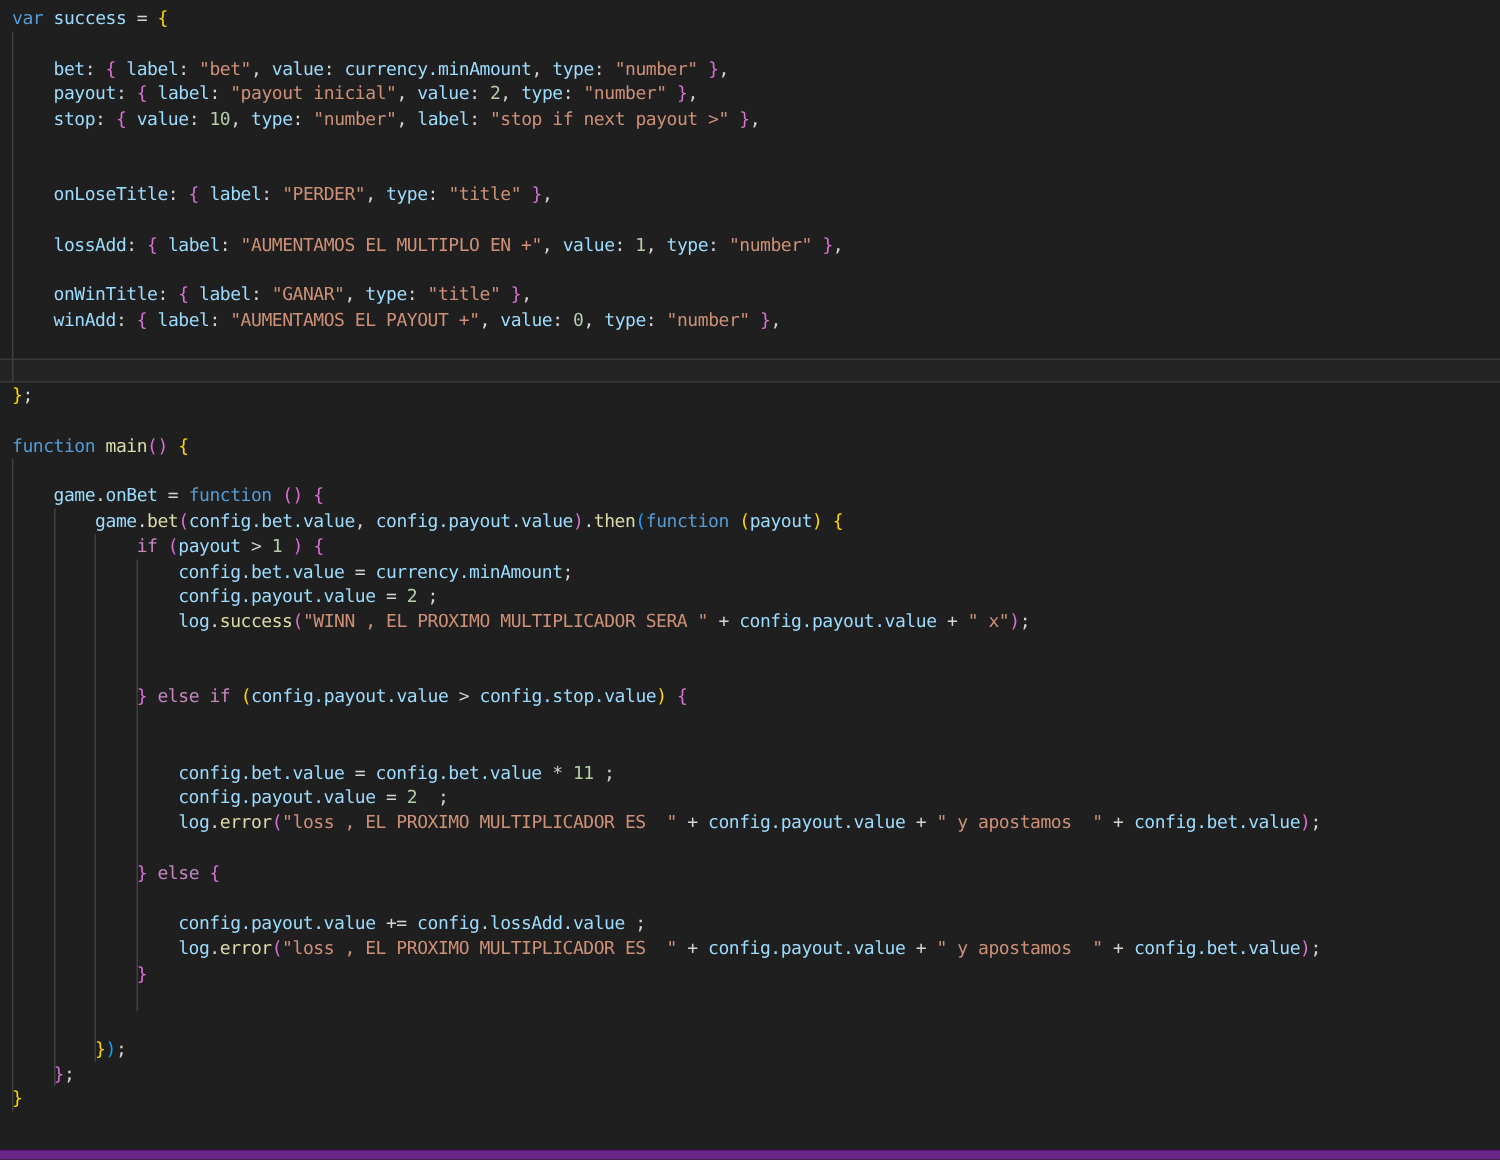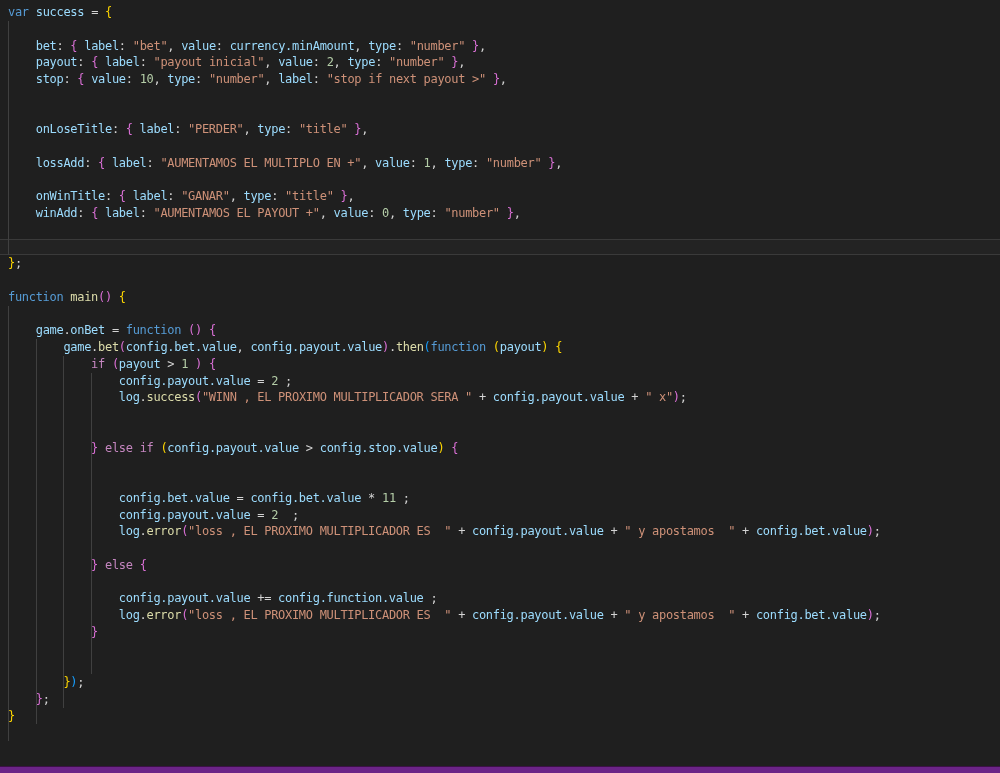--- a/index.html
+++ b/index.html
@@ -57,34 +57,35 @@
       <div class="line"><span style="color: rgb(212, 212, 212);">    </span><span style="color: rgb(156, 220, 254);">winAdd</span><span style="color: rgb(212, 212, 212);">: </span><span style="color: rgb(218, 112, 214);">{</span><span style="color: rgb(212, 212, 212);"> </span><span style="color: rgb(156, 220, 254);">label</span><span style="color: rgb(212, 212, 212);">: </span><span style="color: rgb(206, 145, 120);">"AUMENTAMOS EL PAYOUT +"</span><span style="color: rgb(212, 212, 212);">, </span><span style="color: rgb(156, 220, 254);">value</span><span style="color: rgb(212, 212, 212);">: </span><span style="color: rgb(181, 206, 168);">0</span><span style="color: rgb(212, 212, 212);">, </span><span style="color: rgb(156, 220, 254);">type</span><span style="color: rgb(212, 212, 212);">: </span><span style="color: rgb(206, 145, 120);">"number"</span><span style="color: rgb(212, 212, 212);"> </span><span style="color: rgb(218, 112, 214);">}</span><span style="color: rgb(212, 212, 212);">,</span></div>
       <div class="line"></div>
       <div class="line hl"></div>
       <div class="line"><span style="color: rgb(255, 215, 0);">}</span><span style="color: rgb(212, 212, 212);">;</span></div>
       <div class="line"></div>
       <div class="line"><span style="color: rgb(86, 156, 214);">function</span><span style="color: rgb(212, 212, 212);"> </span><span style="color: rgb(220, 220, 170);">main</span><span style="color: rgb(218, 112, 214);">()</span><span style="color: rgb(212, 212, 212);"> </span><span style="color: rgb(255, 215, 0);">{</span></div>
       <div class="line"></div>
       <div class="line"><span style="color: rgb(212, 212, 212);">    </span><span style="color: rgb(156, 220, 254);">game</span><span style="color: rgb(212, 212, 212);">.</span><span style="color: rgb(156, 220, 254);">onBet</span><span style="color: rgb(212, 212, 212);"> = </span><span style="color: rgb(86, 156, 214);">function</span><span style="color: rgb(212, 212, 212);"> </span><span style="color: rgb(218, 112, 214);">()</span><span style="color: rgb(212, 212, 212);"> </span><span style="color: rgb(218, 112, 214);">{</span></div>
       <div class="line"><span style="color: rgb(212, 212, 212);">        </span><span style="color: rgb(156, 220, 254);">game</span><span style="color: rgb(212, 212, 212);">.</span><span style="color: rgb(220, 220, 170);">bet</span><span style="color: rgb(218, 112, 214);">(</span><span style="color: rgb(156, 220, 254);">config.bet.value</span><span style="color: rgb(212, 212, 212);">, </span><span style="color: rgb(156, 220, 254);">config.payout.value</span><span style="color: rgb(218, 112, 214);">)</span><span style="color: rgb(212, 212, 212);">.</span><span style="color: rgb(220, 220, 170);">then</span><span style="color: rgb(23, 159, 255);">(</span><span style="color: rgb(86, 156, 214);">function</span><span style="color: rgb(212, 212, 212);"> </span><span style="color: rgb(255, 215, 0);">(</span><span style="color: rgb(156, 220, 254);">payout</span><span style="color: rgb(255, 215, 0);">)</span><span style="color: rgb(212, 212, 212);"> </span><span style="color: rgb(255, 215, 0);">{</span></div>
       <div class="line"><span style="color: rgb(212, 212, 212);">            </span><span style="color: rgb(197, 134, 192);">if</span><span style="color: rgb(212, 212, 212);"> </span><span style="color: rgb(218, 112, 214);">(</span><span style="color: rgb(156, 220, 254);">payout</span><span style="color: rgb(212, 212, 212);"> &gt; </span><span style="color: rgb(181, 206, 168);">1</span><span style="color: rgb(212, 212, 212);"> </span><span style="color: rgb(218, 112, 214);">)</span><span style="color: rgb(212, 212, 212);"> </span><span style="color: rgb(218, 112, 214);">{</span></div>
+      <div class="line"><span style="color: rgb(212, 212, 212);">                </span><span style="color: rgb(156, 220, 254);">config.bet.value</span><span style="color: rgb(212, 212, 212);"> = </span><span style="color: rgb(156, 220, 254);">currency.minAmount</span><span style="color: rgb(212, 212, 212);">;</span></div>
       <div class="line"><span style="color: rgb(212, 212, 212);">                </span><span style="color: rgb(156, 220, 254);">config.payout.value</span><span style="color: rgb(212, 212, 212);"> = </span><span style="color: rgb(181, 206, 168);">2</span><span style="color: rgb(212, 212, 212);"> ;</span></div>
       <div class="line"><span style="color: rgb(212, 212, 212);">                </span><span style="color: rgb(156, 220, 254);">log</span><span style="color: rgb(212, 212, 212);">.</span><span style="color: rgb(220, 220, 170);">success</span><span style="color: rgb(218, 112, 214);">(</span><span style="color: rgb(206, 145, 120);">"WINN , EL PROXIMO MULTIPLICADOR SERA "</span><span style="color: rgb(212, 212, 212);"> + </span><span style="color: rgb(156, 220, 254);">config.payout.value</span><span style="color: rgb(212, 212, 212);"> + </span><span style="color: rgb(206, 145, 120);">" x"</span><span style="color: rgb(218, 112, 214);">)</span><span style="color: rgb(212, 212, 212);">;</span></div>
       <div class="line"></div>
       <div class="line"></div>
       <div class="line"><span style="color: rgb(212, 212, 212);">            </span><span style="color: rgb(218, 112, 214);">}</span><span style="color: rgb(212, 212, 212);"> </span><span style="color: rgb(197, 134, 192);">else</span><span style="color: rgb(212, 212, 212);"> </span><span style="color: rgb(197, 134, 192);">if</span><span style="color: rgb(212, 212, 212);"> </span><span style="color: rgb(255, 215, 0);">(</span><span style="color: rgb(156, 220, 254);">config.payout.value</span><span style="color: rgb(212, 212, 212);"> &gt; </span><span style="color: rgb(156, 220, 254);">config.stop.value</span><span style="color: rgb(255, 215, 0);">)</span><span style="color: rgb(212, 212, 212);"> </span><span style="color: rgb(218, 112, 214);">{</span></div>
       <div class="line"></div>
       <div class="line"></div>
       <div class="line"><span style="color: rgb(212, 212, 212);">                </span><span style="color: rgb(156, 220, 254);">config.bet.value</span><span style="color: rgb(212, 212, 212);"> = </span><span style="color: rgb(156, 220, 254);">config.bet.value</span><span style="color: rgb(212, 212, 212);"> * </span><span style="color: rgb(181, 206, 168);">11</span><span style="color: rgb(212, 212, 212);"> ;</span></div>
       <div class="line"><span style="color: rgb(212, 212, 212);">                </span><span style="color: rgb(156, 220, 254);">config.payout.value</span><span style="color: rgb(212, 212, 212);"> = </span><span style="color: rgb(181, 206, 168);">2</span><span style="color: rgb(212, 212, 212);">  ;</span></div>
       <div class="line"><span style="color: rgb(212, 212, 212);">                </span><span style="color: rgb(156, 220, 254);">log</span><span style="color: rgb(212, 212, 212);">.</span><span style="color: rgb(220, 220, 170);">error</span><span style="color: rgb(218, 112, 214);">(</span><span style="color: rgb(206, 145, 120);">"loss , EL PROXIMO MULTIPLICADOR ES  "</span><span style="color: rgb(212, 212, 212);"> + </span><span style="color: rgb(156, 220, 254);">config.payout.value</span><span style="color: rgb(212, 212, 212);"> + </span><span style="color: rgb(206, 145, 120);">" y apostamos  "</span><span style="color: rgb(212, 212, 212);"> + </span><span style="color: rgb(156, 220, 254);">config.bet.value</span><span style="color: rgb(218, 112, 214);">)</span><span style="color: rgb(212, 212, 212);">;</span></div>
       <div class="line"></div>
       <div class="line"><span style="color: rgb(212, 212, 212);">            </span><span style="color: rgb(218, 112, 214);">}</span><span style="color: rgb(212, 212, 212);"> </span><span style="color: rgb(197, 134, 192);">else</span><span style="color: rgb(212, 212, 212);"> </span><span style="color: rgb(218, 112, 214);">{</span></div>
       <div class="line"></div>
-      <div class="line"><span style="color: rgb(212, 212, 212);">                </span><span style="color: rgb(156, 220, 254);">config.payout.value</span><span style="color: rgb(212, 212, 212);"> += </span><span style="color: rgb(156, 220, 254);">config.function.value</span><span style="color: rgb(212, 212, 212);"> ;</span></div>
+      <div class="line"><span style="color: rgb(212, 212, 212);">                </span><span style="color: rgb(156, 220, 254);">config.payout.value</span><span style="color: rgb(212, 212, 212);"> += </span><span style="color: rgb(156, 220, 254);">config.lossAdd.value</span><span style="color: rgb(212, 212, 212);"> ;</span></div>
       <div class="line"><span style="color: rgb(212, 212, 212);">                </span><span style="color: rgb(156, 220, 254);">log</span><span style="color: rgb(212, 212, 212);">.</span><span style="color: rgb(220, 220, 170);">error</span><span style="color: rgb(218, 112, 214);">(</span><span style="color: rgb(206, 145, 120);">"loss , EL PROXIMO MULTIPLICADOR ES  "</span><span style="color: rgb(212, 212, 212);"> + </span><span style="color: rgb(156, 220, 254);">config.payout.value</span><span style="color: rgb(212, 212, 212);"> + </span><span style="color: rgb(206, 145, 120);">" y apostamos  "</span><span style="color: rgb(212, 212, 212);"> + </span><span style="color: rgb(156, 220, 254);">config.bet.value</span><span style="color: rgb(218, 112, 214);">)</span><span style="color: rgb(212, 212, 212);">;</span></div>
       <div class="line"><span style="color: rgb(212, 212, 212);">            </span><span style="color: rgb(218, 112, 214);">}</span></div>
       <div class="line"></div>
       <div class="line"></div>
       <div class="line"><span style="color: rgb(212, 212, 212);">        </span><span style="color: rgb(255, 215, 0);">}</span><span style="color: rgb(23, 159, 255);">)</span><span style="color: rgb(212, 212, 212);">;</span></div>
       <div class="line"><span style="color: rgb(212, 212, 212);">    </span><span style="color: rgb(218, 112, 214);">}</span><span style="color: rgb(212, 212, 212);">;</span></div>
       <div class="line"><span style="color: rgb(255, 215, 0);">}</span></div>
       <div class="guide" style="left: 8px; top: 20.75px; height: 234.5px;"></div>
       <div class="guide" style="left: 8px; top: 305.5px; height: 435.5px;"></div>
       <div class="guide" style="left: 36px; top: 339px; height: 385px;"></div>

